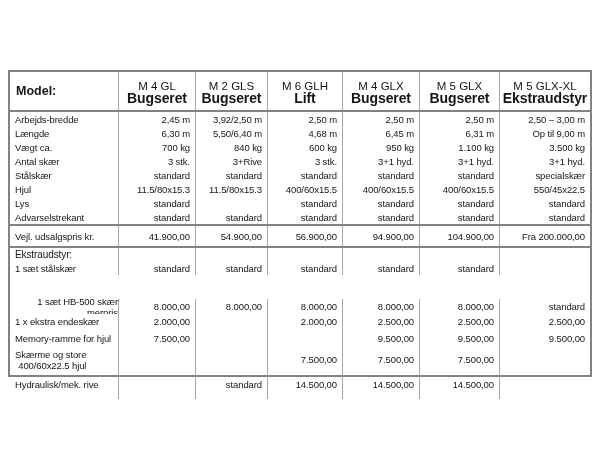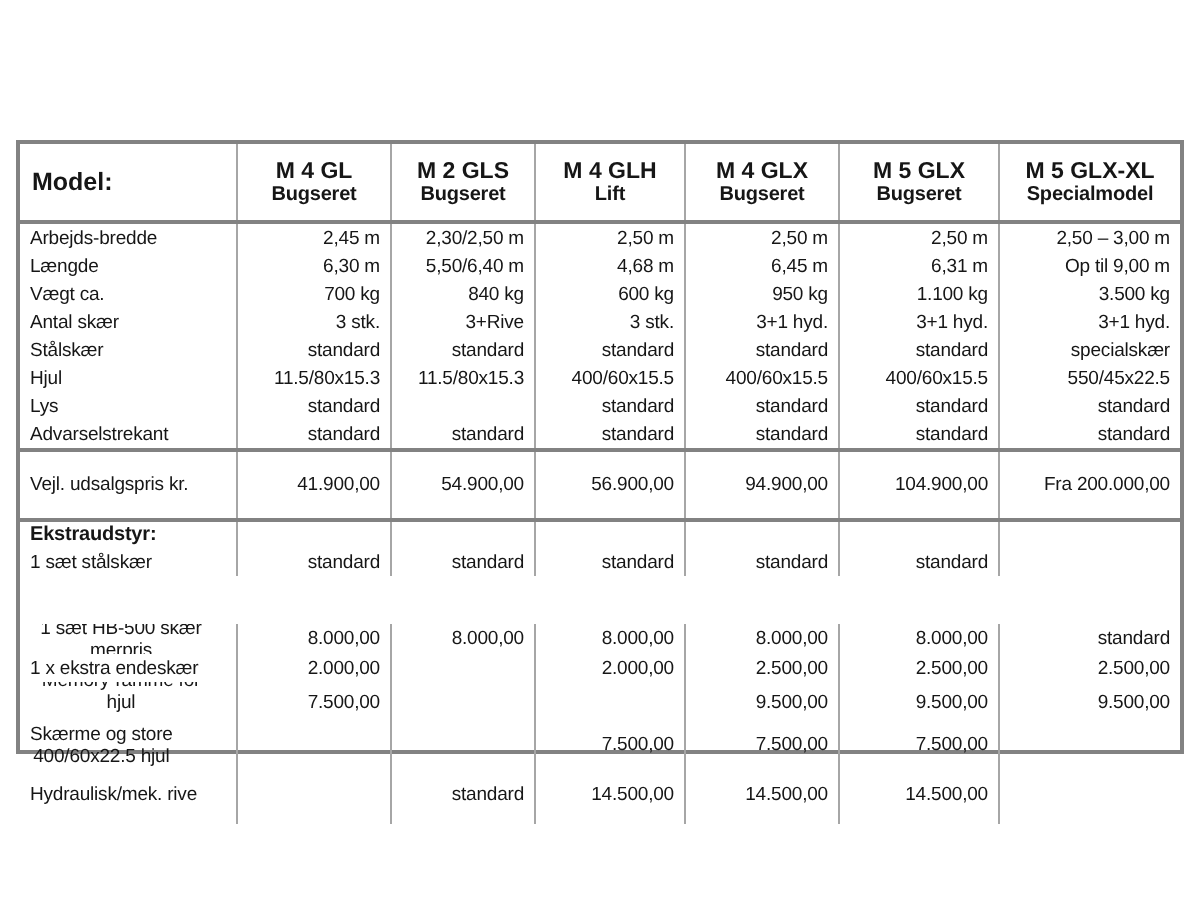--- a/index.html
+++ b/index.html
@@ -22,66 +22,66 @@
   }
   .cell {
     border-right: 1px solid #a6a6a6;
     display: flex; align-items: center; justify-content: flex-end;
     padding-right: 5px;
     font-size: 9.5px; letter-spacing: -0.1px;
     text-align: right; white-space: pre-line; overflow: hidden;
   }
   .cell:last-child { border-right: none; text-align: right; }
   .label-cell {
-    justify-content: flex-start; text-align: center;
-    padding-left: 5px; padding-right: 12px;
+    justify-content: flex-start; text-align: right;
+    padding-left: 5px; padding-right: 0;
   }
   
   .header-row { height: 40px; border-bottom: 2px solid #828282; }
   .header-row .cell {
     flex-direction: column; justify-content: center; align-items: center;
     padding: 0; text-align: right;
   }
   .header-row .label-cell { align-items: flex-start; padding-left: 6px; }
   .header-model-label { font-weight: bold; font-size: 12.5px; letter-spacing: 0; }
-  .model-name { font-weight: bold; font-size: 11.5px; line-height: 13px; letter-spacing: 0; }
-  .model-sub { font-weight: bold; font-size: 10px; line-height: 10px; }
+  .model-name { font-weight: normal; font-size: 11.5px; line-height: 13px; letter-spacing: 0; }
+  .model-sub { font-weight: bold; font-size: 14px; line-height: 10px; }
   
   .spec-row { height: 14px; }
   
-  .price-row { height: 37px; border-top: 2px solid #828282; border-bottom: 2px solid #828282; }
+  .price-row { height: 24px; border-top: 2px solid #828282; border-bottom: 2px solid #828282; }
   
   .extras-header-row { height: 13px; }
-  .extras-header-row .label-cell { font-weight: bold; font-size: 10px; }
+  .extras-header-row .label-cell { font-weight: normal; font-size: 10px; }
   .ex-h-14 { height: 14px; }
   .ex-h-15 { height: 15px; margin-top: 24px; }
   .ex-h-18 { height: 18px; }
   .ex-h-29 { height: 29px; }
   .ex-h-24 { height: 24px; }
   .align-bottom .cell { align-items: flex-end; padding-bottom: 2px; }
   .align-top .cell { align-items: flex-start; padding-top: 4px; }
   .two-line .cell { line-height: 10.5px; }
 </style>
 </head>
 <body>
 
 <div class="spec-table" id="spec-table">
     <div class="row header-row">
       <div class="cell label-cell header-model-label">Model:</div>
       <div class="cell"><div class="model-name">M 4 GL</div><div class="model-sub">Bugseret</div></div>
       <div class="cell"><div class="model-name">M 2 GLS</div><div class="model-sub">Bugseret</div></div>
-      <div class="cell"><div class="model-name">M 4 GLH</div><div class="model-sub">Lift</div></div>
+      <div class="cell"><div class="model-name">M 6 GLH</div><div class="model-sub">Lift</div></div>
       <div class="cell"><div class="model-name">M 4 GLX</div><div class="model-sub">Bugseret</div></div>
       <div class="cell"><div class="model-name">M 5 GLX</div><div class="model-sub">Bugseret</div></div>
-      <div class="cell"><div class="model-name">M 5 GLX-XL</div><div class="model-sub">Specialmodel</div></div>
+      <div class="cell"><div class="model-name">M 5 GLX-XL</div><div class="model-sub">Ekstraudstyr</div></div>
     </div>
     <div class="row spec-row">
       <div class="cell label-cell">Arbejds-bredde</div>
       <div class="cell">2,45 m</div>
-      <div class="cell">2,30/2,50 m</div>
+      <div class="cell">3,92/2,50 m</div>
       <div class="cell">2,50 m</div>
       <div class="cell">2,50 m</div>
       <div class="cell">2,50 m</div>
       <div class="cell">2,50 – 3,00 m</div>
     </div>
     <div class="row spec-row">
       <div class="cell label-cell">Længde</div>
       <div class="cell">6,30 m</div>
       <div class="cell">5,50/6,40 m</div>
       <div class="cell">4,68 m</div>

